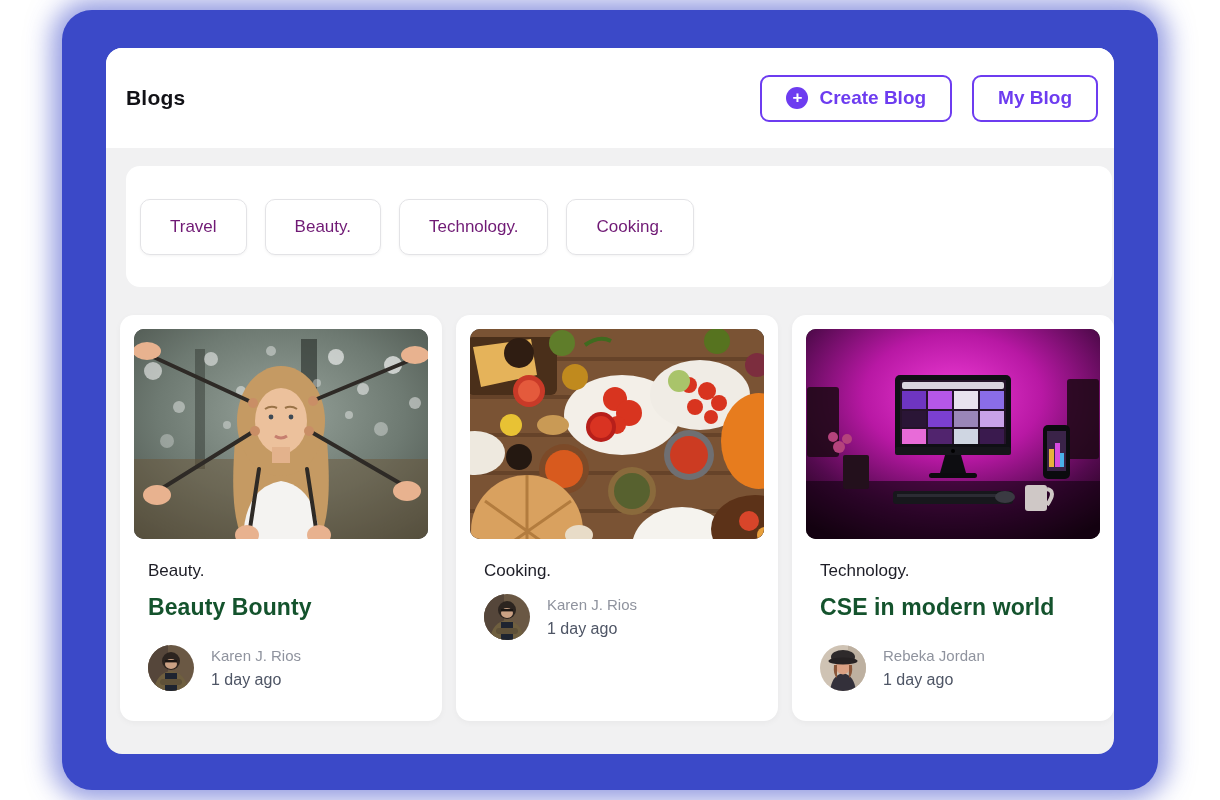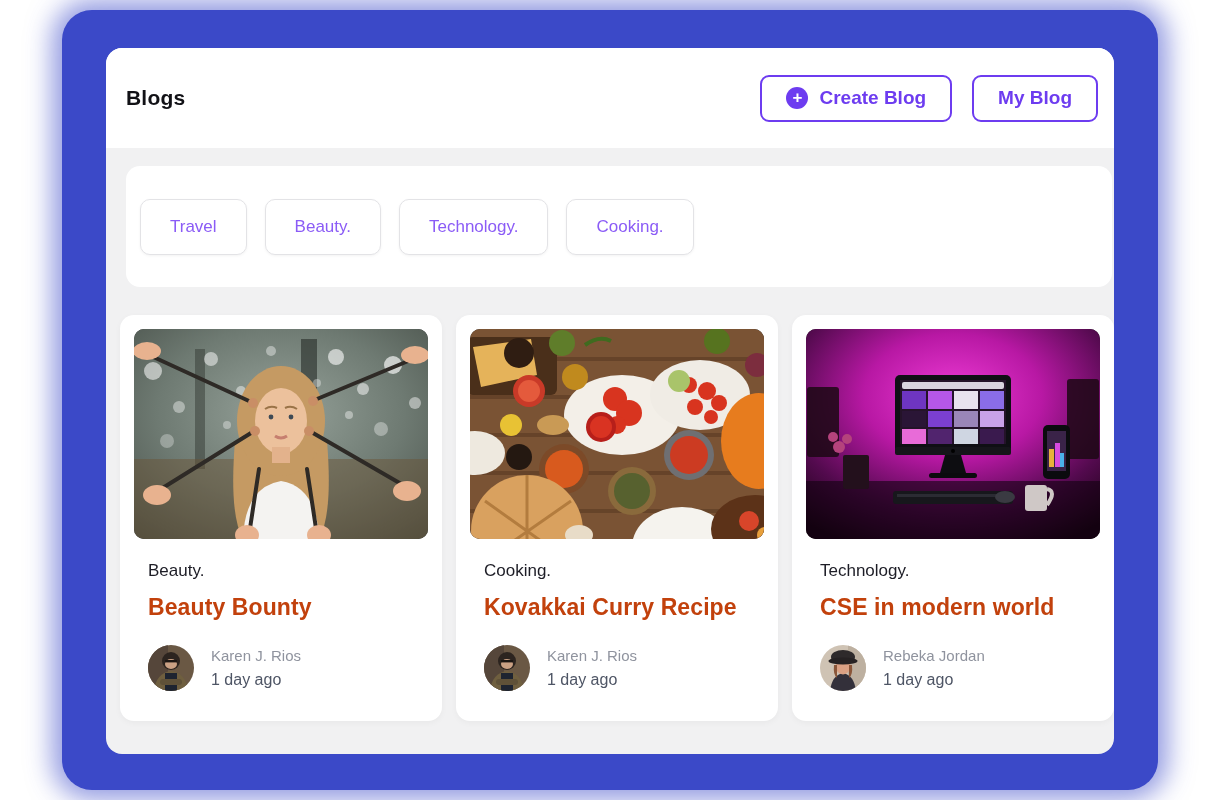--- a/index.html
+++ b/index.html
@@ -37,35 +37,35 @@
   
   .categories-bar {
     margin: 18px 0 0 20px; width: calc(100% - 22px); height: 121px;
     background: #ffffff; border-radius: 14px;
     display: flex; align-items: center; padding: 0 14px;
   }
   .cat-btn {
     height: 56px; margin-right: 18px; padding: 0 29px;
     background: #ffffff; border: 1px solid #e3e3e6; border-radius: 10px;
     box-shadow: 0 1px 3px rgba(0,0,0,0.05);
-    font-size: 17px; color: #8b5cf6; font-family: inherit; cursor: pointer; white-space: nowrap;
+    font-size: 17px; color: #701a75; font-family: inherit; cursor: pointer; white-space: nowrap;
   }
 
   
   .cards { margin: 28px 0 0 14px; display: flex; gap: 14px; }
   .card {
     width: 322px; background: #ffffff; border-radius: 14px;
     padding: 14px 14px 30px 14px; box-shadow: 0 2px 6px rgba(0,0,0,0.04);
     cursor: pointer;
   }
   .cover { width: 100%; height: 210px; border-radius: 10px; overflow: hidden; background: #333; }
   .cover svg { display: block; width: 100%; height: 100%; }
   .card-text { padding: 22px 6px 0 14px; }
   .blog-category { font-size: 17px; color: #1d1d26; margin-bottom: 13px; font-weight: 500; }
-  .blog-title { font-size: 23px; font-weight: 700; color: #c2410c; margin-bottom: 24px; letter-spacing: 0.1px; }
+  .blog-title { font-size: 23px; font-weight: 700; color: #14532d; margin-bottom: 24px; letter-spacing: 0.1px; }
   .author-row { display: flex; align-items: center; gap: 17px; }
   .avatar { width: 46px; height: 46px; border-radius: 50%; overflow: hidden; flex: 0 0 46px; }
   .avatar svg { display: block; width: 100%; height: 100%; }
   .author-name { font-size: 15px; color: #8f939e; font-weight: 500; margin-bottom: 7px; }
   .post-time { font-size: 16px; color: #4e5565; font-weight: 500; }
 </style>
 </head>
 <body>
 
 <div class="stage">
@@ -234,21 +234,20 @@
                 <path d="M18,172 L102,232 M60,146 L60,258 M104,172 L18,232" stroke="#b37c3e" stroke-width="3"></path>
                 <ellipse cx="215" cy="218" rx="50" ry="40" fill="#f5f3ee"></ellipse>
                 <ellipse cx="288" cy="200" rx="44" ry="34" fill="#5c3218"></ellipse>
                 <circle cx="282" cy="192" r="10" fill="#d8452a"></circle>
                   <circle cx="298" cy="206" r="8" fill="#e8a03c"></circle>
                 <ellipse cx="112" cy="206" rx="14" ry="10" fill="#e8dcc8"></ellipse>
               </svg>
             </div>
             <div class="card-text">
               <div class="blog-category">Cooking.</div>
-              <h2 class="blog-title">Kovakkai Curry Recipe</h2>
               <div class="author-row">
                 <span class="avatar">
                   <svg viewBox="0 0 46 46">
                     <rect width="46" height="46" fill="#6a5844"></rect>
                     <rect x="0" y="0" width="20" height="46" fill="#55463a"></rect>
                     <circle cx="23" cy="16" r="9" fill="#2c241f"></circle>
                     <ellipse cx="23" cy="19" rx="6" ry="5" fill="#caa184"></ellipse>
                     <rect x="17" y="15" width="12" height="2.4" fill="#1b1613"></rect>
                     <path d="M6,46 Q8,28 23,26 Q38,28 40,46 Z" fill="#6f5f3f"></path>
                     <path d="M17,28 L29,28 L29,46 L17,46 Z" fill="#1e2430"></path>

